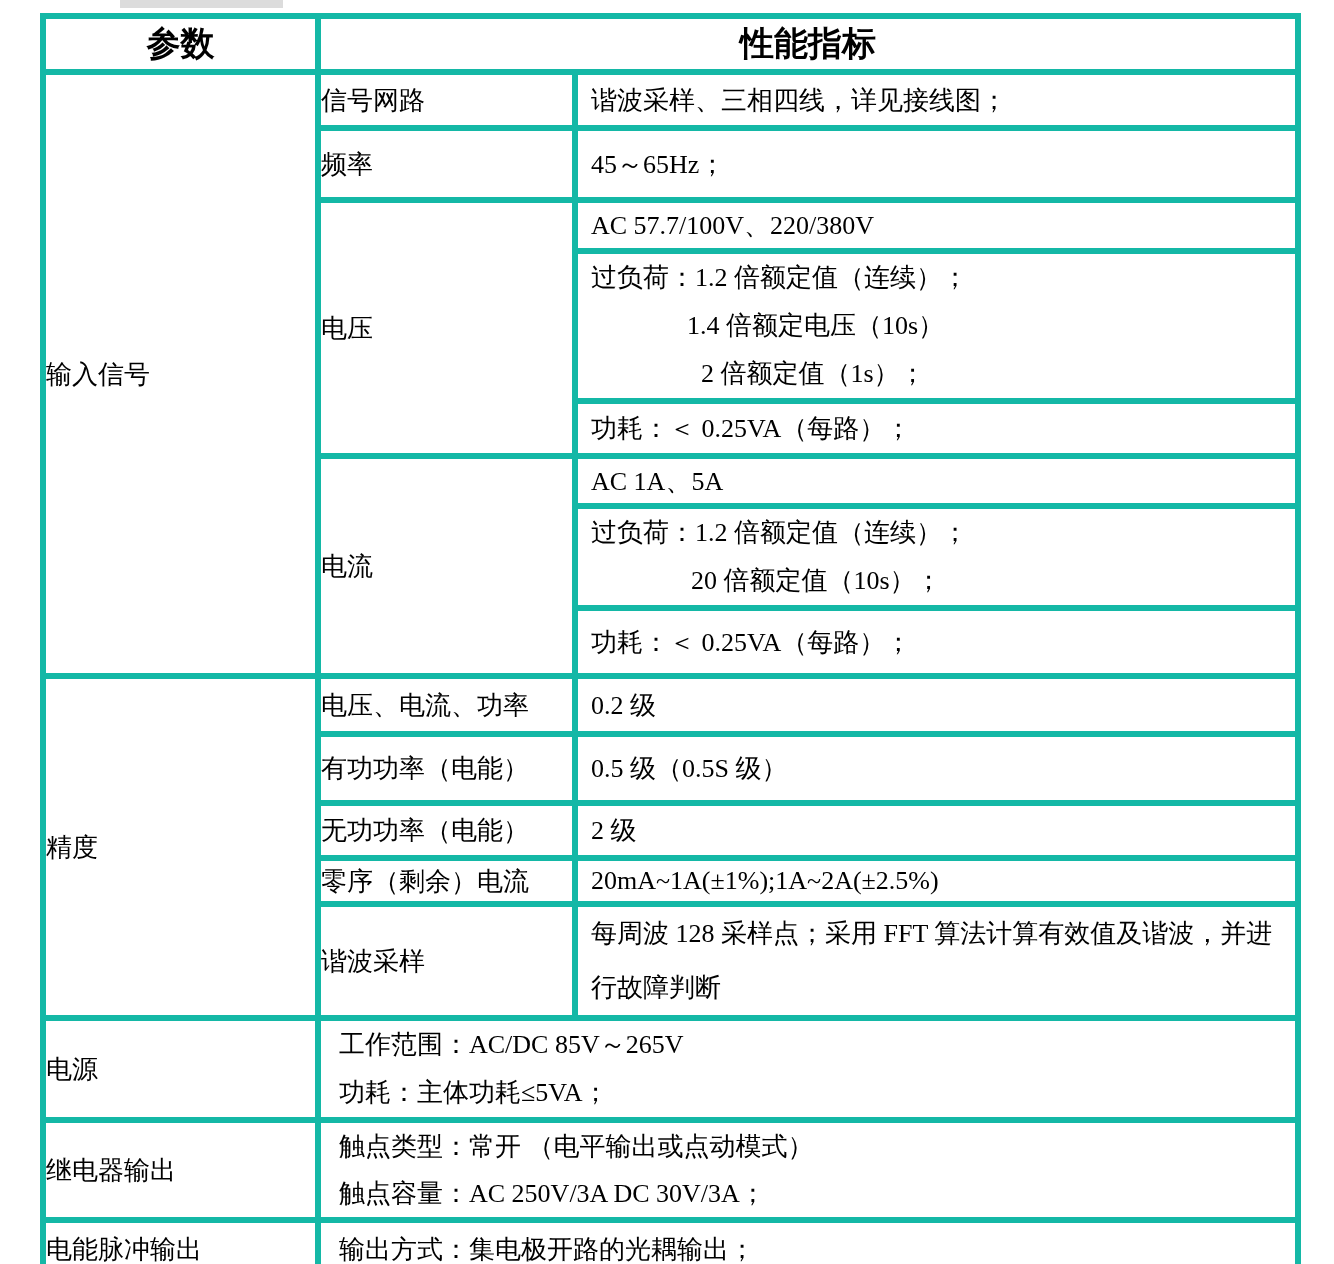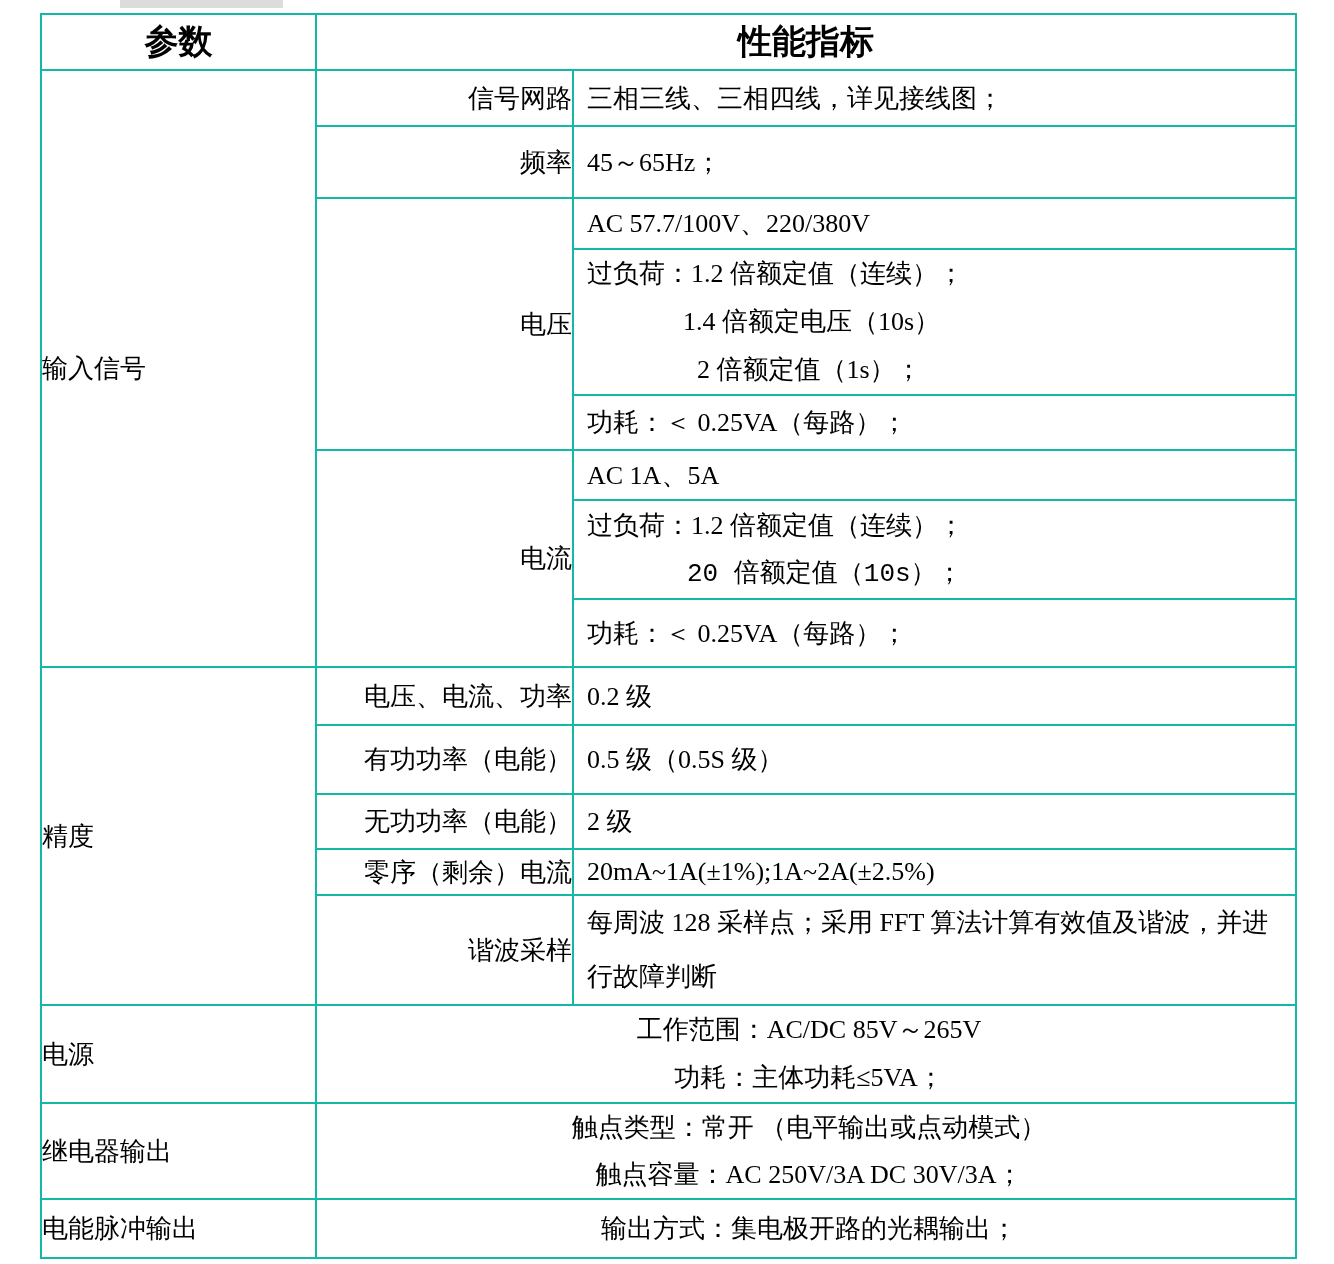--- a/index.html
+++ b/index.html
@@ -12,42 +12,42 @@
   }
   .artifact{
     position:absolute;left:120px;top:0;width:163px;height:8px;
     background:#dcdcdc;
   }
   table.spec{
     position:absolute;left:40px;top:13px;
     border-collapse:collapse;table-layout:fixed;
   }
   td{
-    border:2px solid #14b8a6;
+    border:6px solid #14b8a6;
     font-size:26px;
     vertical-align:middle;
     padding:0;
     overflow:hidden;
     word-break:break-all;
   }
   td.hdr{
     font-family:"Liberation Sans","DejaVu Sans",sans-serif;
     font-weight:700;
     font-size:34px;
     text-align:center;
   }
   td.c1{}
-  td.c2{text-align:right;}
+  td.c2{text-align:left;}
   td.c3{text-align:left;padding-left:13px;padding-right:12px;}
-  td.merged{text-align:center;padding-left:18px;padding-right:12px;}
+  td.merged{text-align:left;padding-left:18px;padding-right:12px;}
   .ln{line-height:48px;}
   .ln.tight{line-height:47px;}
   .indent-a{padding-left:96px;}
   .indent-b{padding-left:110px;}
-  .indent-c{padding-left:100px;font-family:Liberation Mono, monospace;}
+  .indent-c{padding-left:100px;}
   .wrapval{line-height:54px;}
 </style>
 </head>
 <body>
 
 <div class="artifact"></div>
 
 <table class="spec">
   <colgroup>
     <col style="width:275px">
@@ -57,21 +57,21 @@
 
   <tbody>
       <tr style="height:56px">
     <td class="hdr">参数</td>
     <td class="hdr" colspan="2">性能指标</td>
   </tr>
 
   <tr style="height:56px">
     <td class="c1" rowspan="8">输入信号</td>
     <td class="c2">信号网路</td>
-    <td class="c3">三相三线、三相四线，详见接线图；</td>
+    <td class="c3">谐波采样、三相四线，详见接线图；</td>
   </tr>
 
   <tr style="height:72px">
     <td class="c2">频率</td>
     <td class="c3">45～65Hz；</td>
   </tr>
 
   <tr style="height:51px">
     <td class="c2" rowspan="3">电压</td>
     <td class="c3">AC 57.7/100V、220/380V</td>

